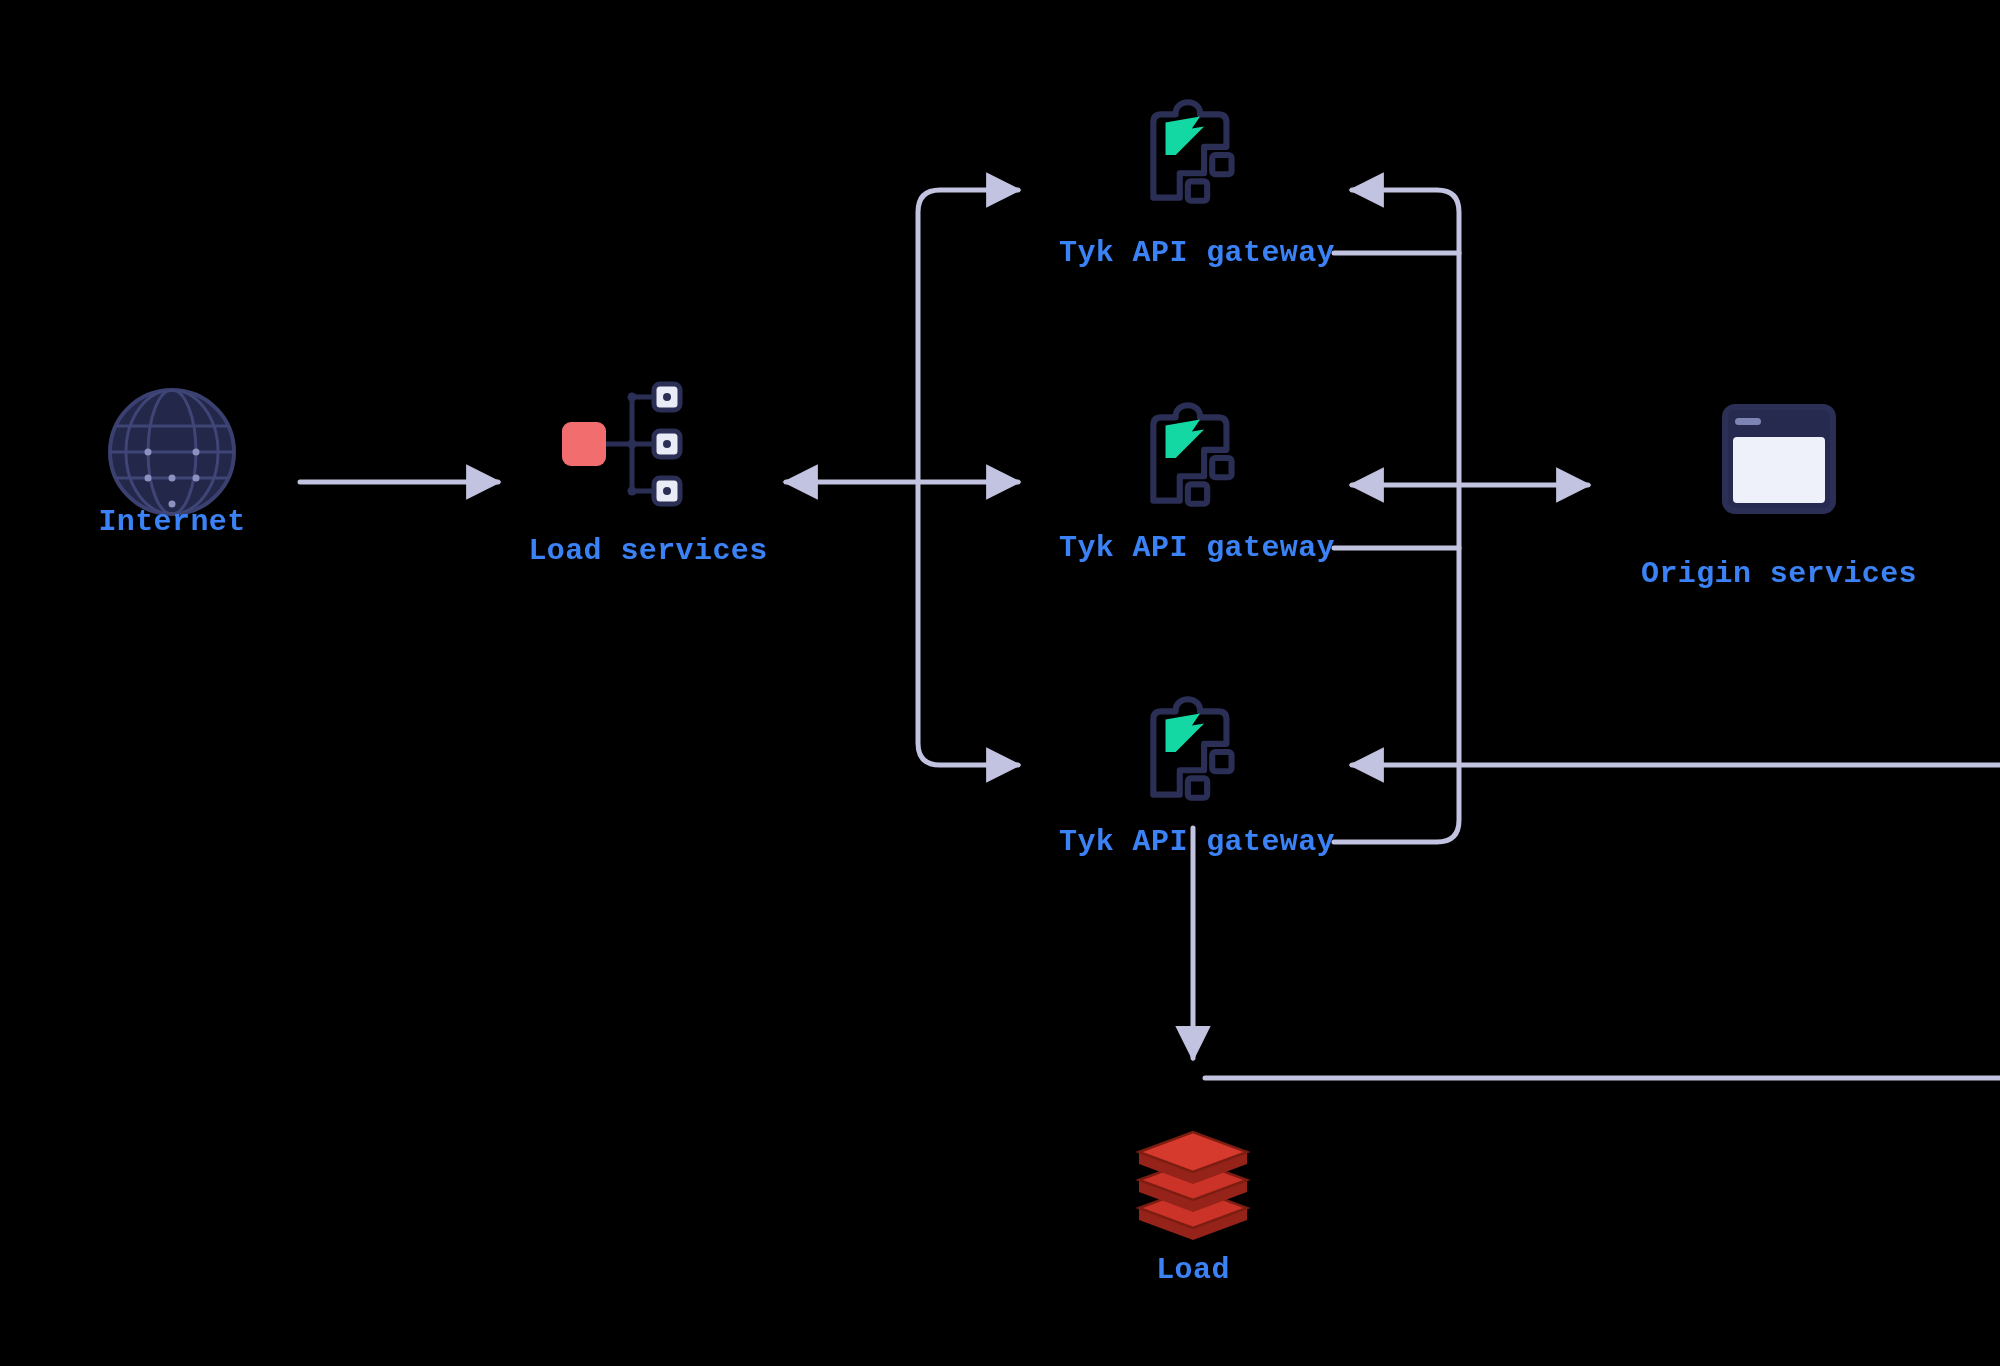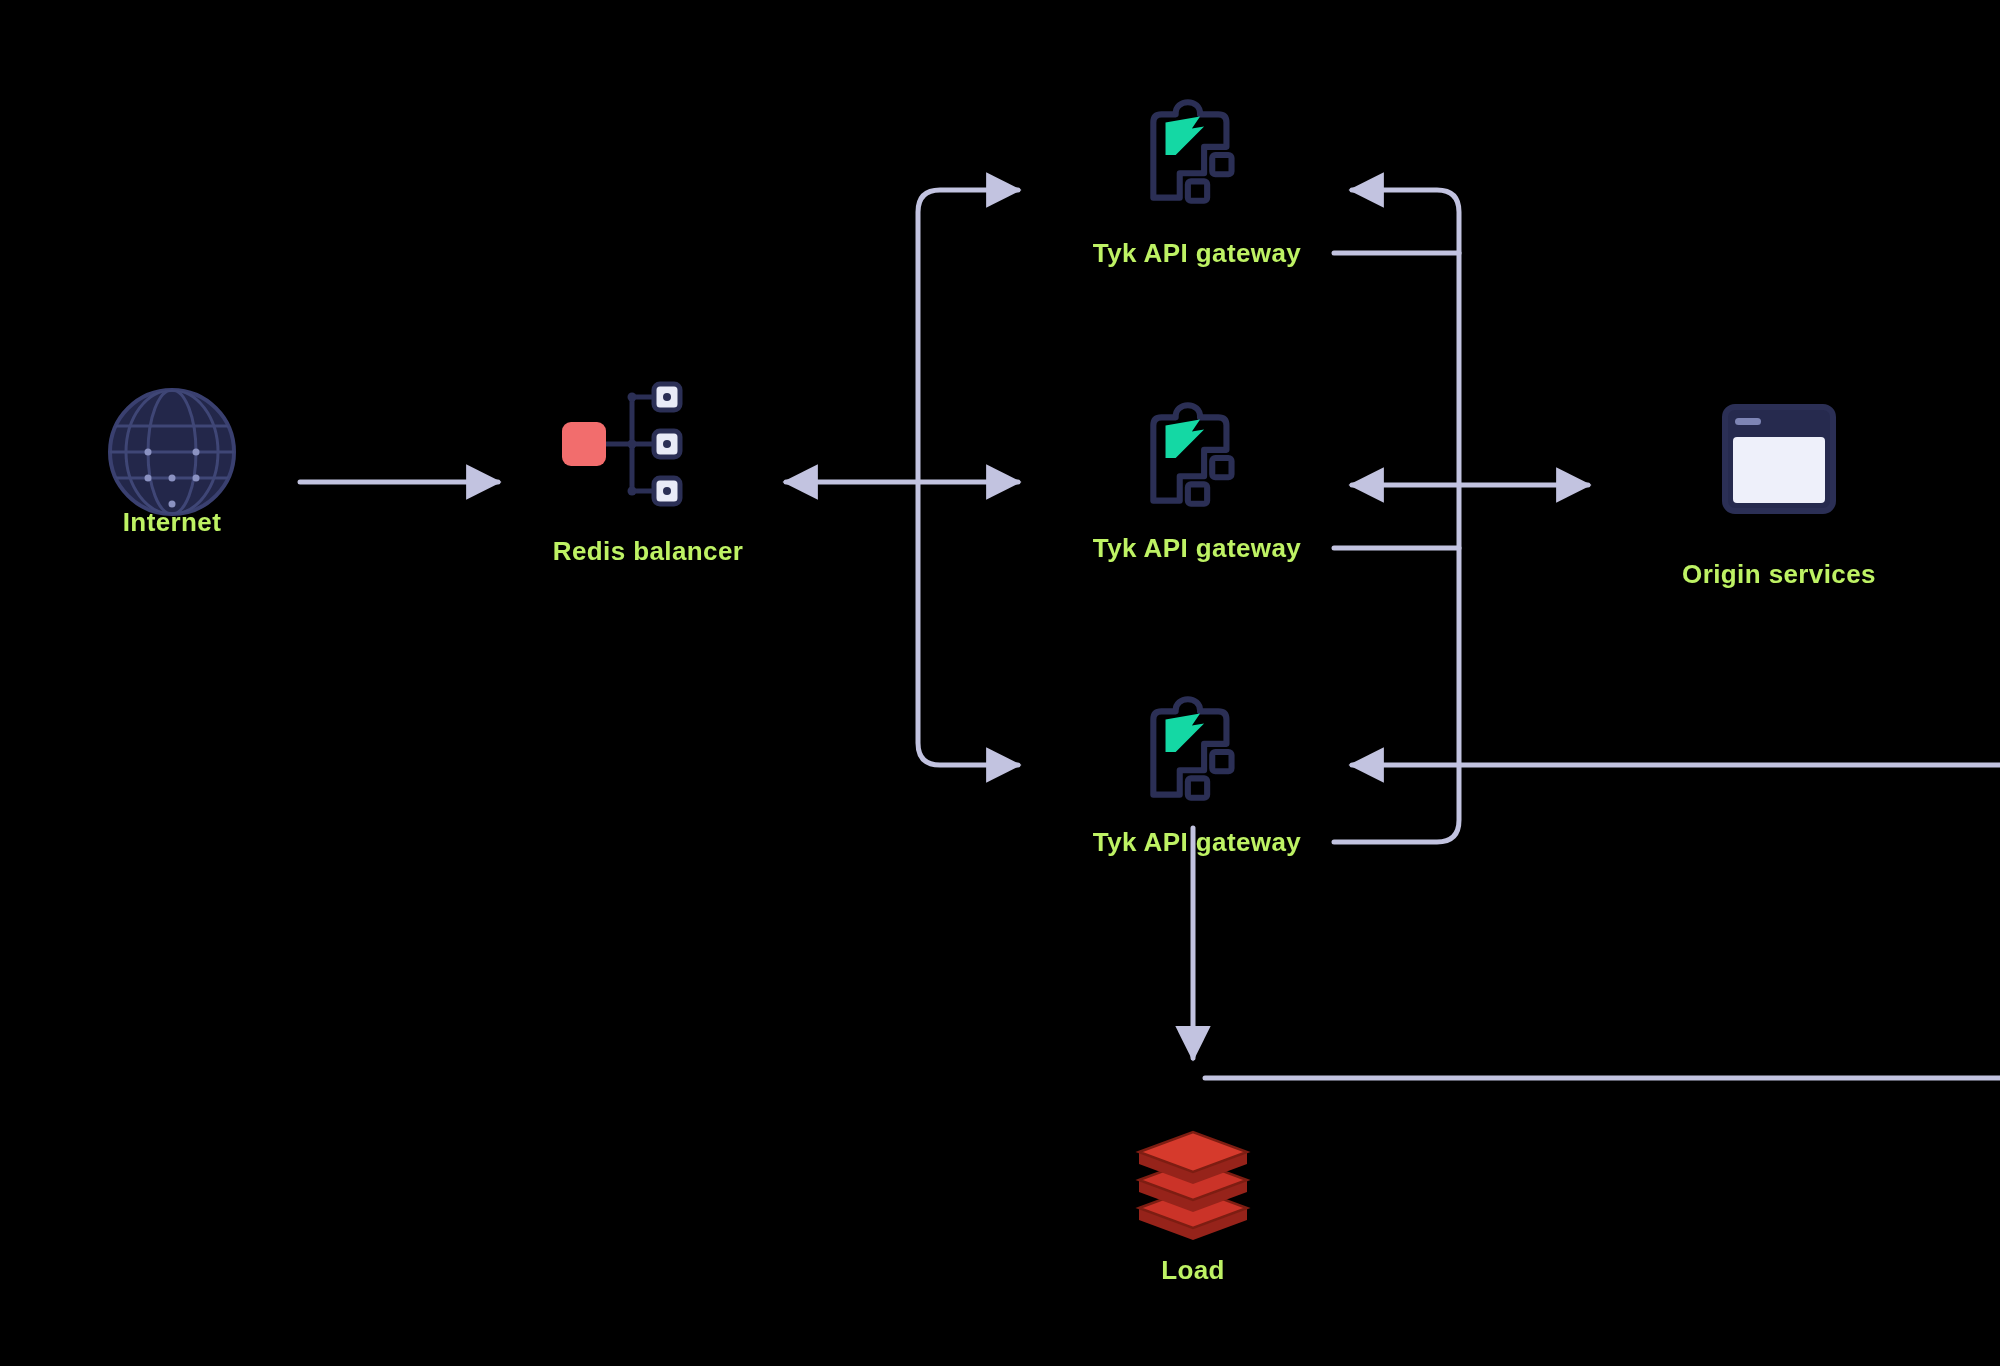--- a/index.html
+++ b/index.html
@@ -4,22 +4,22 @@
 <style>
   html,body{margin:0;padding:0;background:#000;}
   .stage{
     position:relative;width:2000px;height:1366px;background:#000000;
     overflow:hidden;font-family:"Liberation Sans",sans-serif;
   }
   .connectors{position:absolute;left:0;top:0;width:2000px;height:1366px;}
   .abs{position:absolute;transform:translate(-50%,-50%);}
   .node-label{
     position:absolute;transform:translate(-50%,-50%);
-    font-weight:700;font-size:26px;color:#bef264;letter-spacing:.4px;
-    white-space:nowrap;user-select:none;
+    font-weight:700;font-size:30px;color:#3b82f6;letter-spacing:.4px;
+    white-space:nowrap;user-select:none;font-family:Liberation Mono, monospace;
   }
   svg{display:block;}
 </style>
 </head>
 <body>
 
 <div class="stage">
 
   <svg class="connectors" viewBox="0 0 2000 1366" xmlns="http://www.w3.org/2000/svg">
     <defs>
@@ -102,21 +102,21 @@
       <rect x="100" y="3" width="26" height="26" rx="6"></rect>
       <rect x="100" y="50" width="26" height="26" rx="6"></rect>
       <rect x="100" y="97" width="26" height="26" rx="6"></rect>
     </g>
     <g fill="#2b2f55">
       <circle cx="113" cy="16" r="4"></circle>
         <circle cx="113" cy="63" r="4"></circle>
         <circle cx="113" cy="110" r="4"></circle>
     </g>
   </svg>
-  <div class="node-label" style="left:648px;top:551px">Redis balancer</div>
+  <div class="node-label" style="left:648px;top:551px">Load services</div>
 
   <svg class="abs" style="left:1197px;top:156px" width="132" height="132" viewBox="0 0 130 130">
     <use href="#tyk-puzzle"></use>
   </svg>
   <div class="node-label" style="left:1197px;top:253px">Tyk API gateway</div>
 
   <svg class="abs" style="left:1197px;top:459px" width="132" height="132" viewBox="0 0 130 130">
     <use href="#tyk-puzzle"></use>
   </svg>
   <div class="node-label" style="left:1197px;top:548px">Tyk API gateway</div>

